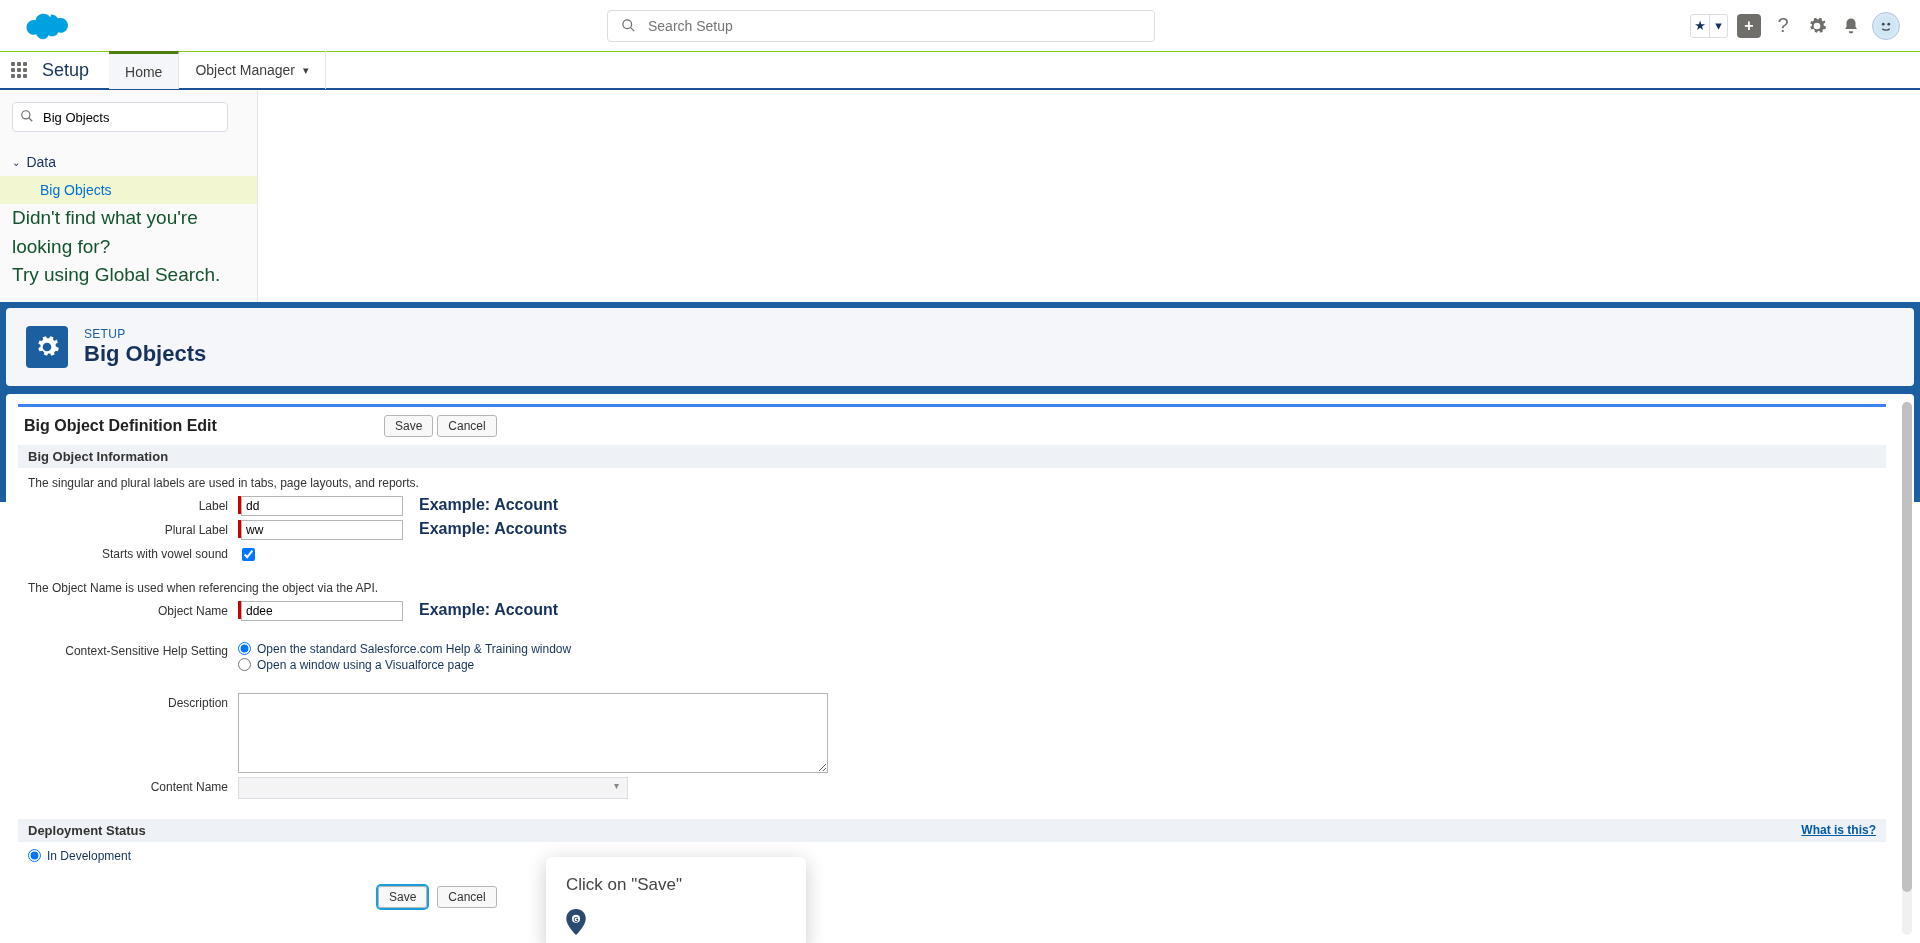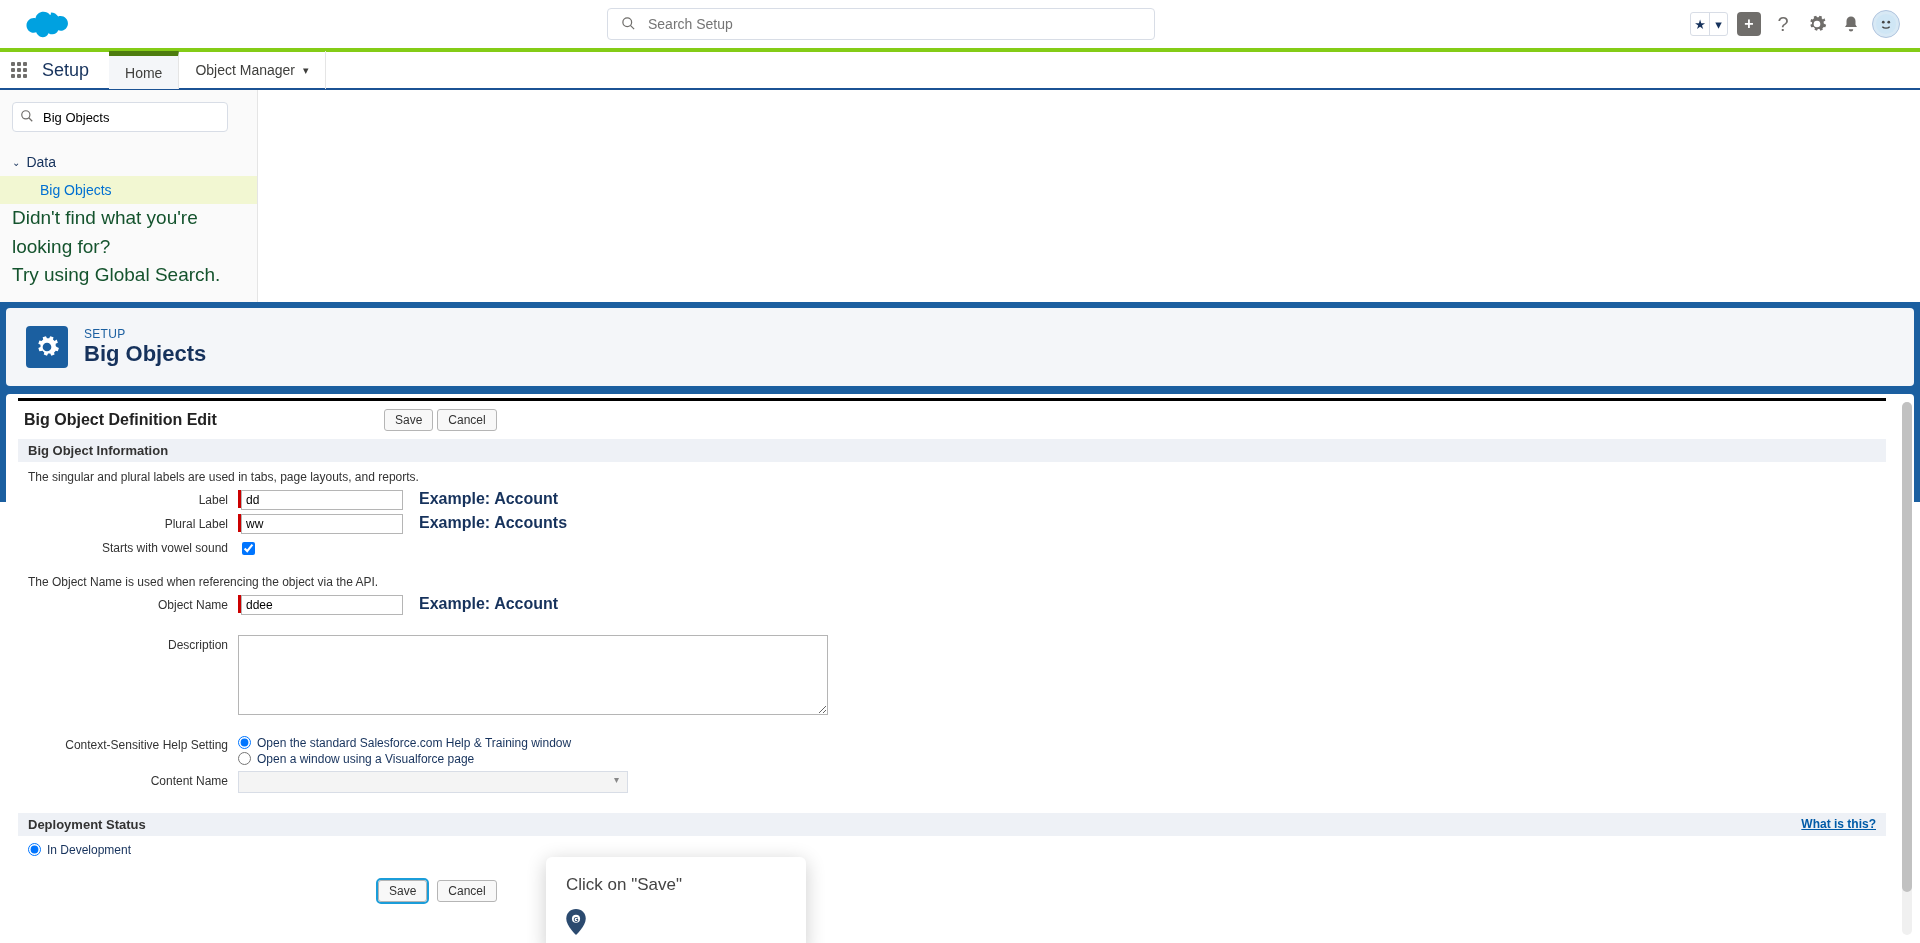--- a/index.html
+++ b/index.html
@@ -1,58 +1,58 @@
 <!DOCTYPE html>
 <html><head>
 <meta charset="utf-8">
 <style>
   * { box-sizing: border-box; margin: 0; padding: 0; }
   body { font-family: "Salesforce Sans", Arial, sans-serif; font-size: 13px; color: #16325c; background: #fff; overflow: hidden; }
-  .header { display: flex; align-items: center; height: 52px; border-bottom: 4px solid #84cc16; padding: 0 12px; }
+  .header { display: flex; align-items: center; height: 52px; border-bottom: 1px solid #84cc16; padding: 0 12px; }
   .cloud-logo { width: 52px; height: 36px; margin-left: 8px; }
   .search-wrap { flex: 1; display: flex; justify-content: center; }
   .global-search { position: relative; width: 548px; }
   .global-search input { width: 100%; height: 32px; border: 1px solid #d8dde6; border-radius: 4px; padding: 0 12px 0 40px; font-size: 14px; color: #3e3e3c; }
   .global-search .mag { position: absolute; left: 14px; top: 8px; color: #706e6b; }
   .header-icons { display: flex; align-items: center; gap: 8px; margin-right: 8px; }
   .hicon { width: 26px; height: 26px; display: flex; align-items: center; justify-content: center; color: #706e6b; cursor: pointer; }
   .fav-box { border: 1px solid #d8dde6; border-radius: 3px; display: flex; height: 24px; }
   .fav-box > div { width: 18px; display: flex; align-items: center; justify-content: center; }
   .fav-box > div + div { border-left: 1px solid #d8dde6; }
   .plus-box { width: 24px; height: 24px; background: #706e6b; border-radius: 4px; color: #fff; display: flex; align-items: center; justify-content: center; font-size: 16px; font-weight: bold; }
   .avatar { width: 28px; height: 28px; border-radius: 50%; background: #d8e9f5; border: 1px solid #b0c4de; display: flex; align-items: center; justify-content: center; font-size: 18px; }
 
   .nav-row { display: flex; align-items: center; height: 38px; border-bottom: 2px solid #1b5294; }
   .waffle { width: 38px; display: flex; align-items: center; justify-content: center; }
   .waffle-grid { display: grid; grid-template-columns: repeat(3,4px); grid-template-rows: repeat(3,4px); gap: 2px; }
   .waffle-grid span { background: #706e6b; width:4px; height:4px; border-radius:1px; }
   .app-title { font-size: 18px; font-weight: 400; padding: 0 20px 0 4px; }
   .tab { height: 38px; display: flex; align-items: center; padding: 0 16px; font-size: 14px; color: #3e3e3c; border-right: 1px solid #e5e5e5; cursor: pointer; }
-  .tab.active { background: #f4f6f9; border-top: 5px solid #4d7c0f; height: 38px; }
+  .tab.active { background: #f4f6f9; border-top: 3px solid #4d7c0f; height: 38px; }
   .chev { margin-left: 8px; font-size: 11px; }
 
   .body { display: flex; height: calc(943px - 52px - 38px); flex-direction: column; }
   .sidebar { width: 258px; border-right: 1px solid #e5e5e5; padding: 12px; background: #fafafa; }
   .sidebar .quick-find { position: relative; margin-bottom: 16px; }
   .sidebar .quick-find input { width: 216px; height: 30px; border: 1px solid #d8dde6; border-radius: 4px; padding: 0 10px 0 30px; font-size: 13px; }
   .sidebar .quick-find .mag { position: absolute; left: 8px; top: 7px; color: #706e6b; }
   .tree-head { display: flex; align-items: center; font-size: 14px; padding: 6px 0; cursor: pointer; }
   .tree-head .chv { margin-right: 6px; font-size: 10px; }
   .tree-item { background: #f2f7d2; color: #0070d2; padding: 6px 0 6px 40px; font-size: 14px; cursor: pointer; margin-left: -12px; margin-right: -12px; }
   .sidebar-footer { font-size: 19px; color: #14532d; line-height: 1.5; }
 
   .main { flex:1; background: linear-gradient(#1b5fa0,#1b5fa0); background-size: 100% 200px; background-repeat: no-repeat; padding: 6px 6px 0 6px; display: flex; flex-direction: column; }
   .page-header { background: #f4f6f9; border-radius: 4px; padding: 18px 20px; display: flex; align-items: center; gap: 16px; }
   .ph-icon { width: 42px; height: 42px; background: #1b5fa0; border-radius: 4px; display: flex; align-items: center; justify-content: center; }
   .ph-breadcrumb { color: #1b5fa0; font-size: 12px; text-transform: uppercase; letter-spacing: .3px; }
   .ph-title { font-size: 22px; font-weight: 700; color: #16325c; }
 
   .content-frame { background: #fff; border-radius: 4px; margin-top: 8px; flex:1; position: relative; overflow: hidden; }
   .content-inner { position: absolute; inset: 0 16px 0 0; overflow-y: scroll; padding: 0 4px 40px 4px; }
-  .classic-panel { border-top: 3px solid #000000; margin: 4px 8px; }
+  .classic-panel { border-top: 3px solid #3b82f6; margin: 10px 8px; }
   .panel-head { display: flex; align-items: center; padding: 8px 6px; }
   .panel-head h2 { font-size: 16px; font-weight: 700; color: #222; flex: 0 0 360px; }
   .btn { background: #f8f8f8; border: 1px solid #b5b5b5; border-radius: 3px; padding: 3px 10px; font-size: 12px; cursor: pointer; color: #333; }
   .btn + .btn { margin-left: 4px; }
   .btn.focus { outline: 2px solid #1b9dd9; outline-offset: 0; }
 
   .section-bar { background: #eef1f6; padding: 4px 10px; font-size: 13px; font-weight: 700; color: #333; display: flex; }
   .section-bar .whatlink { margin-left: auto; color: #015ba7; text-decoration: underline; font-weight: bold; font-size: 12px; cursor: pointer; }
   .desc { font-size: 12px; color: #333; padding: 8px 10px 4px 10px; }
   .form-row { display: flex; align-items: flex-start; padding: 2px 0; }
@@ -224,38 +224,38 @@
 
           <div class="form-row">
             <div class="form-label">Object Name</div>
             <span class="req-bar"></span>
             <input class="txt" value="ddee" style="">
             <span class="example-lbl">Example:</span>
             <span class="example-val">Account</span>
           </div>
 
           <div class="form-row" style="padding-top:18px;">
-            <div class="form-label">Description</div>
-            <textarea class="textarea" style=""></textarea>
-          </div>
-
-          <div class="form-row" style="padding-top:18px;">
             <div class="form-label">Context-Sensitive Help Setting</div>
             <div>
               <div class="radio-row">
                 <input type="radio" checked="" style="">
                 <span>Open the standard Salesforce.com Help &amp; Training window</span>
               </div>
               <div class="radio-row">
                 <input type="radio" style="">
                 <span>Open a window using a Visualforce page</span>
               </div>
             </div>
           </div>
 
+          <div class="form-row" style="padding-top:18px;">
+            <div class="form-label">Description</div>
+            <textarea class="textarea" style=""></textarea>
+          </div>
+
           <div class="form-row">
             <div class="form-label">Content Name</div>
             <div class="select"></div>
           </div>
 
           <div class="section-bar" style="margin-top:18px;">
             <span>Deployment Status</span>
             <span class="whatlink">What is this?</span>
           </div>
 

